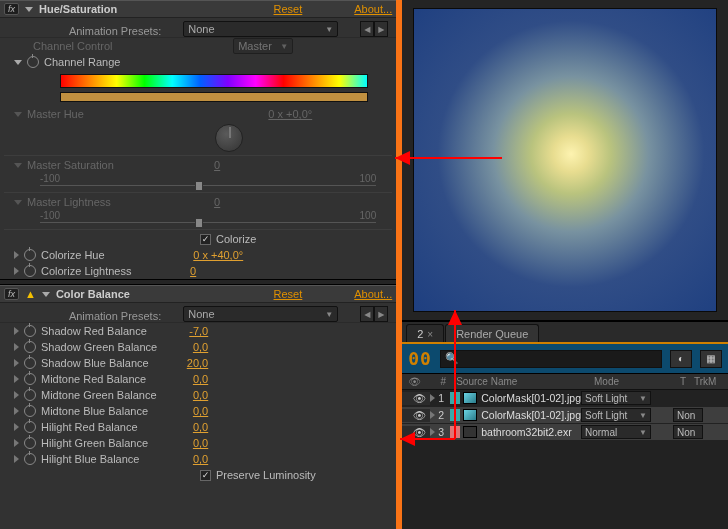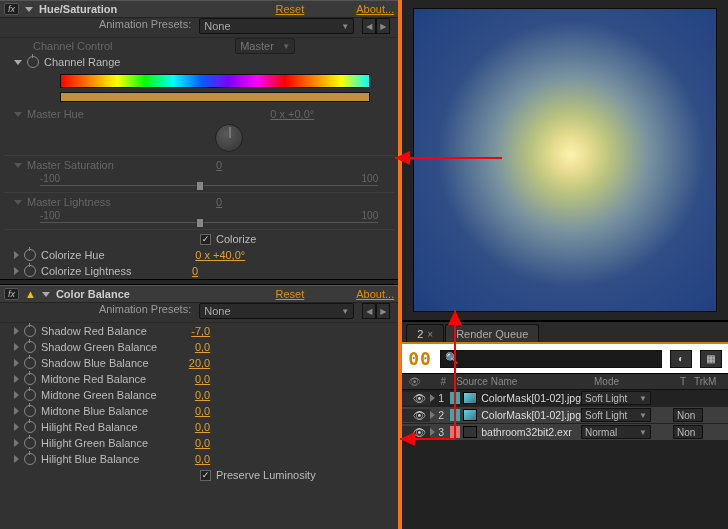--- a/index.html
+++ b/index.html
@@ -1,30 +1,30 @@
 <!DOCTYPE html>
 <html><head>
 <meta charset="utf-8">
 <style>
   * { box-sizing: border-box; margin: 0; padding: 0; font-family: "Segoe UI", Arial, sans-serif; }
   body { background: #1a1a1a; width: 728px; height: 529px; overflow: hidden; font-size: 11px; color: #aaa; position: relative; }
 
   .root { display: flex; width: 100%; height: 100%; }
-  .left { width: 407px; background: #323232; border-right: 4px solid #f97316; display:flex; flex-direction:column; }
+  .left { width: 407px; background: #323232; border-right: 6px solid #f97316; display:flex; flex-direction:column; }
   .right { flex:1; background: #222; display:flex; flex-direction:column; }
 
   
   .fx-hdr { display:flex; align-items:center; height:18px; background:#3a3a3a; border-top:1px solid #555; border-bottom:1px solid #222; padding:0 4px; gap:6px; }
   .fx-badge { background:#1e1e1e; color:#bbb; font-style:italic; font-size:9px; padding:0px 3px; border-radius:2px; border:1px solid #555; }
   .fx-warn { color:#f5c000; font-size:11px; }
   .fx-title { font-weight:bold; color:#ccc; }
   .fx-link { color:#e09000; text-decoration:underline; cursor:pointer; }
   .fx-spacer { flex:1; }
 
-  .preset-row { display:flex; align-items:flex-start; height:20px; padding:0 8px; gap:8px; justify-content:flex-end; border-bottom:1px solid #2a2a2a;}
+  .preset-row { display:flex; align-items:flex-end; height:20px; padding:0 8px; gap:22px; justify-content:flex-end; border-bottom:1px solid #2a2a2a;}
   .preset-lbl { color:#999; }
   .combo { background:#2a2a2a; border:1px solid #111; color:#aaa; height:16px; width:155px; padding:0 4px; display:flex; align-items:center; justify-content:space-between; border-radius:2px; }
   .combo-tiny { width:60px;text-align:right; }
   .tri-lr { display:flex; gap:0; }
   .tri-btn { width:14px; height:16px; background:#2f2f2f; border:1px solid #111; display:flex; align-items:center; justify-content:center; color:#888; font-size:8px; }
 
   .row { display:flex; align-items:center; min-height:16px; padding:0 8px 0 14px; gap:5px; }
   .row-indent { padding-left:28px; }
   .disc { width:0;height:0;border-top:4px solid transparent;border-bottom:4px solid transparent;border-left:5px solid #777; flex-shrink:0;}
   .disc-open { width:0;height:0;border-left:4px solid transparent;border-right:4px solid transparent;border-top:5px solid #aaa;}
@@ -53,21 +53,21 @@
 
   
   .preview { height:322px; background:#242424; border-bottom:2px solid #000; display:flex; align-items:center; justify-content:center;}
   .glow { width:304px; height:304px; background: radial-gradient(circle at 52% 48%, #fdf3b0 0%, #e8dd90 8%, #b9c37e 18%, #7892a0 35%, #304d86 60%, #1e3f80 100%); border:1px solid #0a0a0a;}
 
   
   .tabbar { height:22px; background:#2a2a2a; border-bottom:2px solid #d08000; display:flex; align-items:flex-end; padding-left:4px; gap:1px;}
   .tab { padding:3px 10px 2px 10px; background:#333; border:1px solid #111; border-bottom:none; color:#aaa; font-size:11px; border-radius:3px 3px 0 0; }
   .tab-active { background:#2a2a2a; color:#ccc; }
   .tab-x { font-size:10px; color:#888; margin-left:4px;}
-  .timecode { background:#ffffff; padding:4px 6px; display:flex; align-items:center; gap:8px; border-bottom:1px solid #000;}
+  .timecode { background:#0c4a6e; padding:4px 6px; display:flex; align-items:center; gap:8px; border-bottom:1px solid #000;}
   .tc-num { color:#d08000; font-size:18px; letter-spacing:1px; font-family:monospace; font-weight:bold;}
   .search-box { flex:1; height:18px; background:#1a1a1a; border:1px solid #111; display:flex; align-items:center; padding:0 4px; color:#888; gap:4px;}
   .mag { font-size:11px; }
   .btn-chip { width:22px; height:18px; background:#333; border:1px solid #111; display:flex; align-items:center; justify-content:center; font-size:10px; color:#ccc;}
 
   .col-hdr { display:flex; background:#2f2f2f; border-bottom:1px solid #111; height:16px; align-items:center; font-size:10px; color:#888;}
   .ch-idx { width:28px; padding-left:6px;}
   .ch-icon { width:26px; text-align:center;}
   .ch-name { flex:1; }
   .ch-mode { width:78px; }

